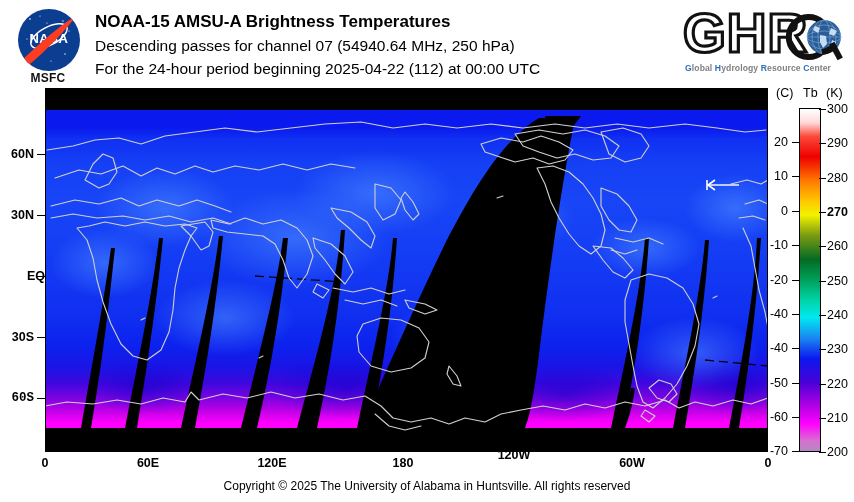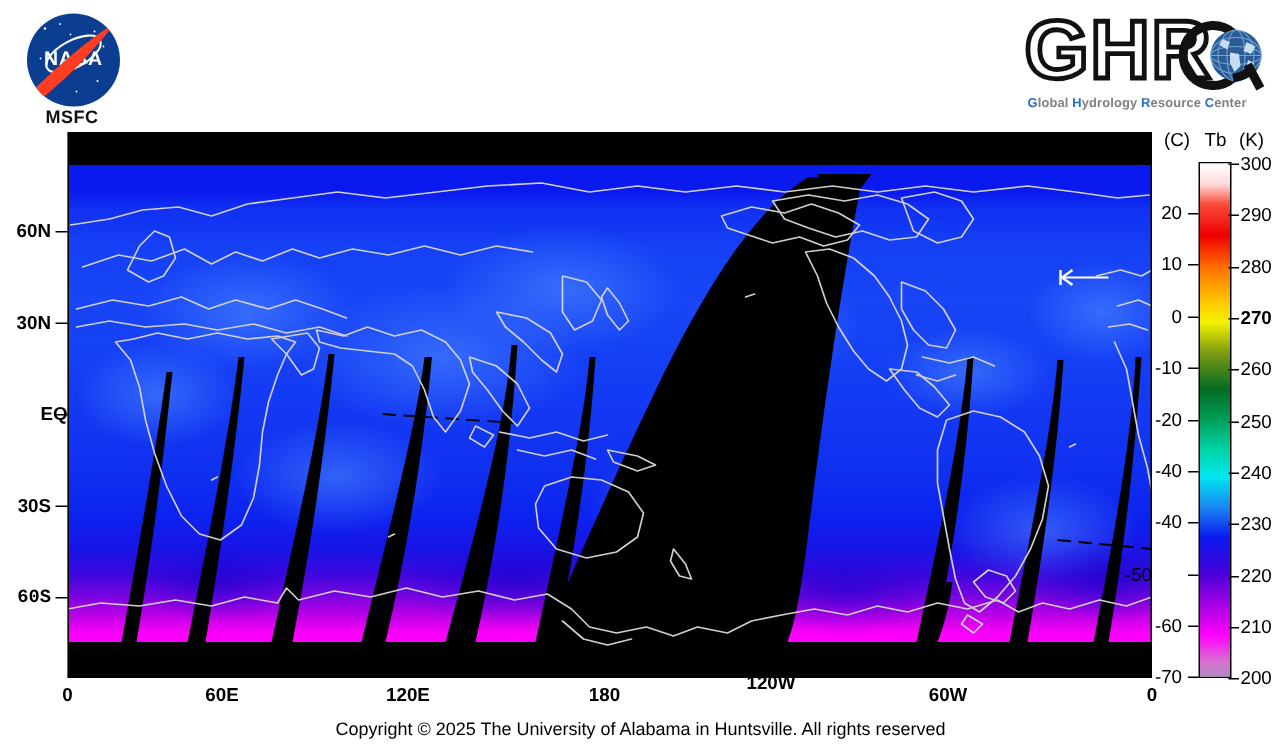--- a/index.html
+++ b/index.html
@@ -90,20 +90,25 @@
         <ellipse cx="31" cy="27" rx="20" ry="9" fill="none" stroke="#ffffff" stroke-width="1.4" transform="rotate(-28 31 27)"></ellipse>
       </svg>
       <div class="nasa-word">NASA</div>
       <svg class="nasa-swoosh" viewBox="0 0 62 62">
         <path d="M3,52 C16,40 34,22 59,6 C47,22 30,40 12,55 Z" fill="#fc3d21"></path>
       </svg>
     </div>
     <div class="msfc">MSFC</div>
   </div>
 
+  <div class="titles">
+    <div class="t1">NOAA-15 AMSU-A Brightness Temperatures</div>
+    <div class="t2">Descending passes for channel 07 (54940.64 MHz, 250 hPa)</div>
+    <div class="t3">For the 24-hour period beginning 2025-04-22 (112) at 00:00 UTC</div>
+  </div>
 
   <div class="ghrc">
     <svg class="ghrc-text" viewBox="0 0 166 58">
 
       <text x="0" y="46" font-family="Liberation Sans, sans-serif" font-size="55" font-weight="bold" fill="none" stroke="#111111" stroke-width="3.2" letter-spacing="1">GHR</text>
 
       <path d="M139,16 A20,20 0 1,0 139,46" fill="none" stroke="#111111" stroke-width="6"></path>
       <circle cx="141" cy="31" r="17" fill="#2b5c96"></circle>
       <g stroke="#7fb2e0" stroke-width="0.7" fill="none" opacity="0.85">
         <ellipse cx="141" cy="31" rx="17" ry="6"></ellipse>
@@ -367,21 +372,21 @@
   <div class="cb-tick-l" style="left:792px;top:417px;"></div>
   <div class="cb-tick-l" style="left:792px;top:451px;"></div>
 
   <div class="cb-lab-l" style="left:752px;top:135px;width:36px;">20</div>
   <div class="cb-lab-l" style="left:752px;top:169px;width:36px;">10</div>
   <div class="cb-lab-l" style="left:752px;top:204px;width:36px;">0</div>
   <div class="cb-lab-l" style="left:752px;top:238px;width:36px;">-10</div>
   <div class="cb-lab-l" style="left:752px;top:273px;width:36px;">-20</div>
   <div class="cb-lab-l" style="left:752px;top:307px;width:36px;">-40</div>
   <div class="cb-lab-l" style="left:752px;top:341px;width:36px;">-40</div>
-  <div class="cb-lab-l" style="left:732px;top:376px;width:36px;">-50</div>
+  <div class="cb-lab-l" style="left:752px;top:376px;width:36px;">-50</div>
   <div class="cb-lab-l" style="left:752px;top:410px;width:36px;text-align:right;">-60</div>
   <div class="cb-lab-l" style="left:752px;top:444px;width:36px;">-70</div>
 
   <div class="cb-tick-r" style="left:819px;top:109px;"></div>
   <div class="cb-tick-r" style="left:819px;top:143px;"></div>
   <div class="cb-tick-r" style="left:819px;top:178px;"></div>
   <div class="cb-tick-r" style="left:819px;top:212px;"></div>
   <div class="cb-tick-r" style="left:819px;top:246px;"></div>
   <div class="cb-tick-r" style="left:819px;top:281px;"></div>
   <div class="cb-tick-r" style="left:819px;top:315px;"></div>

